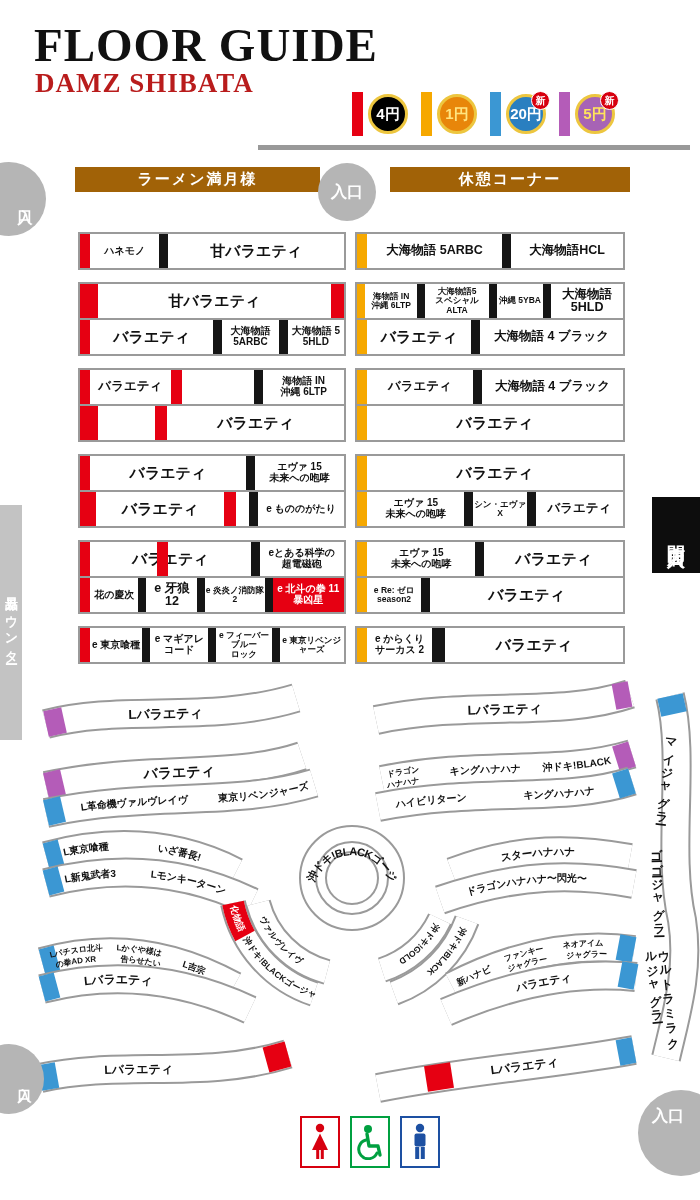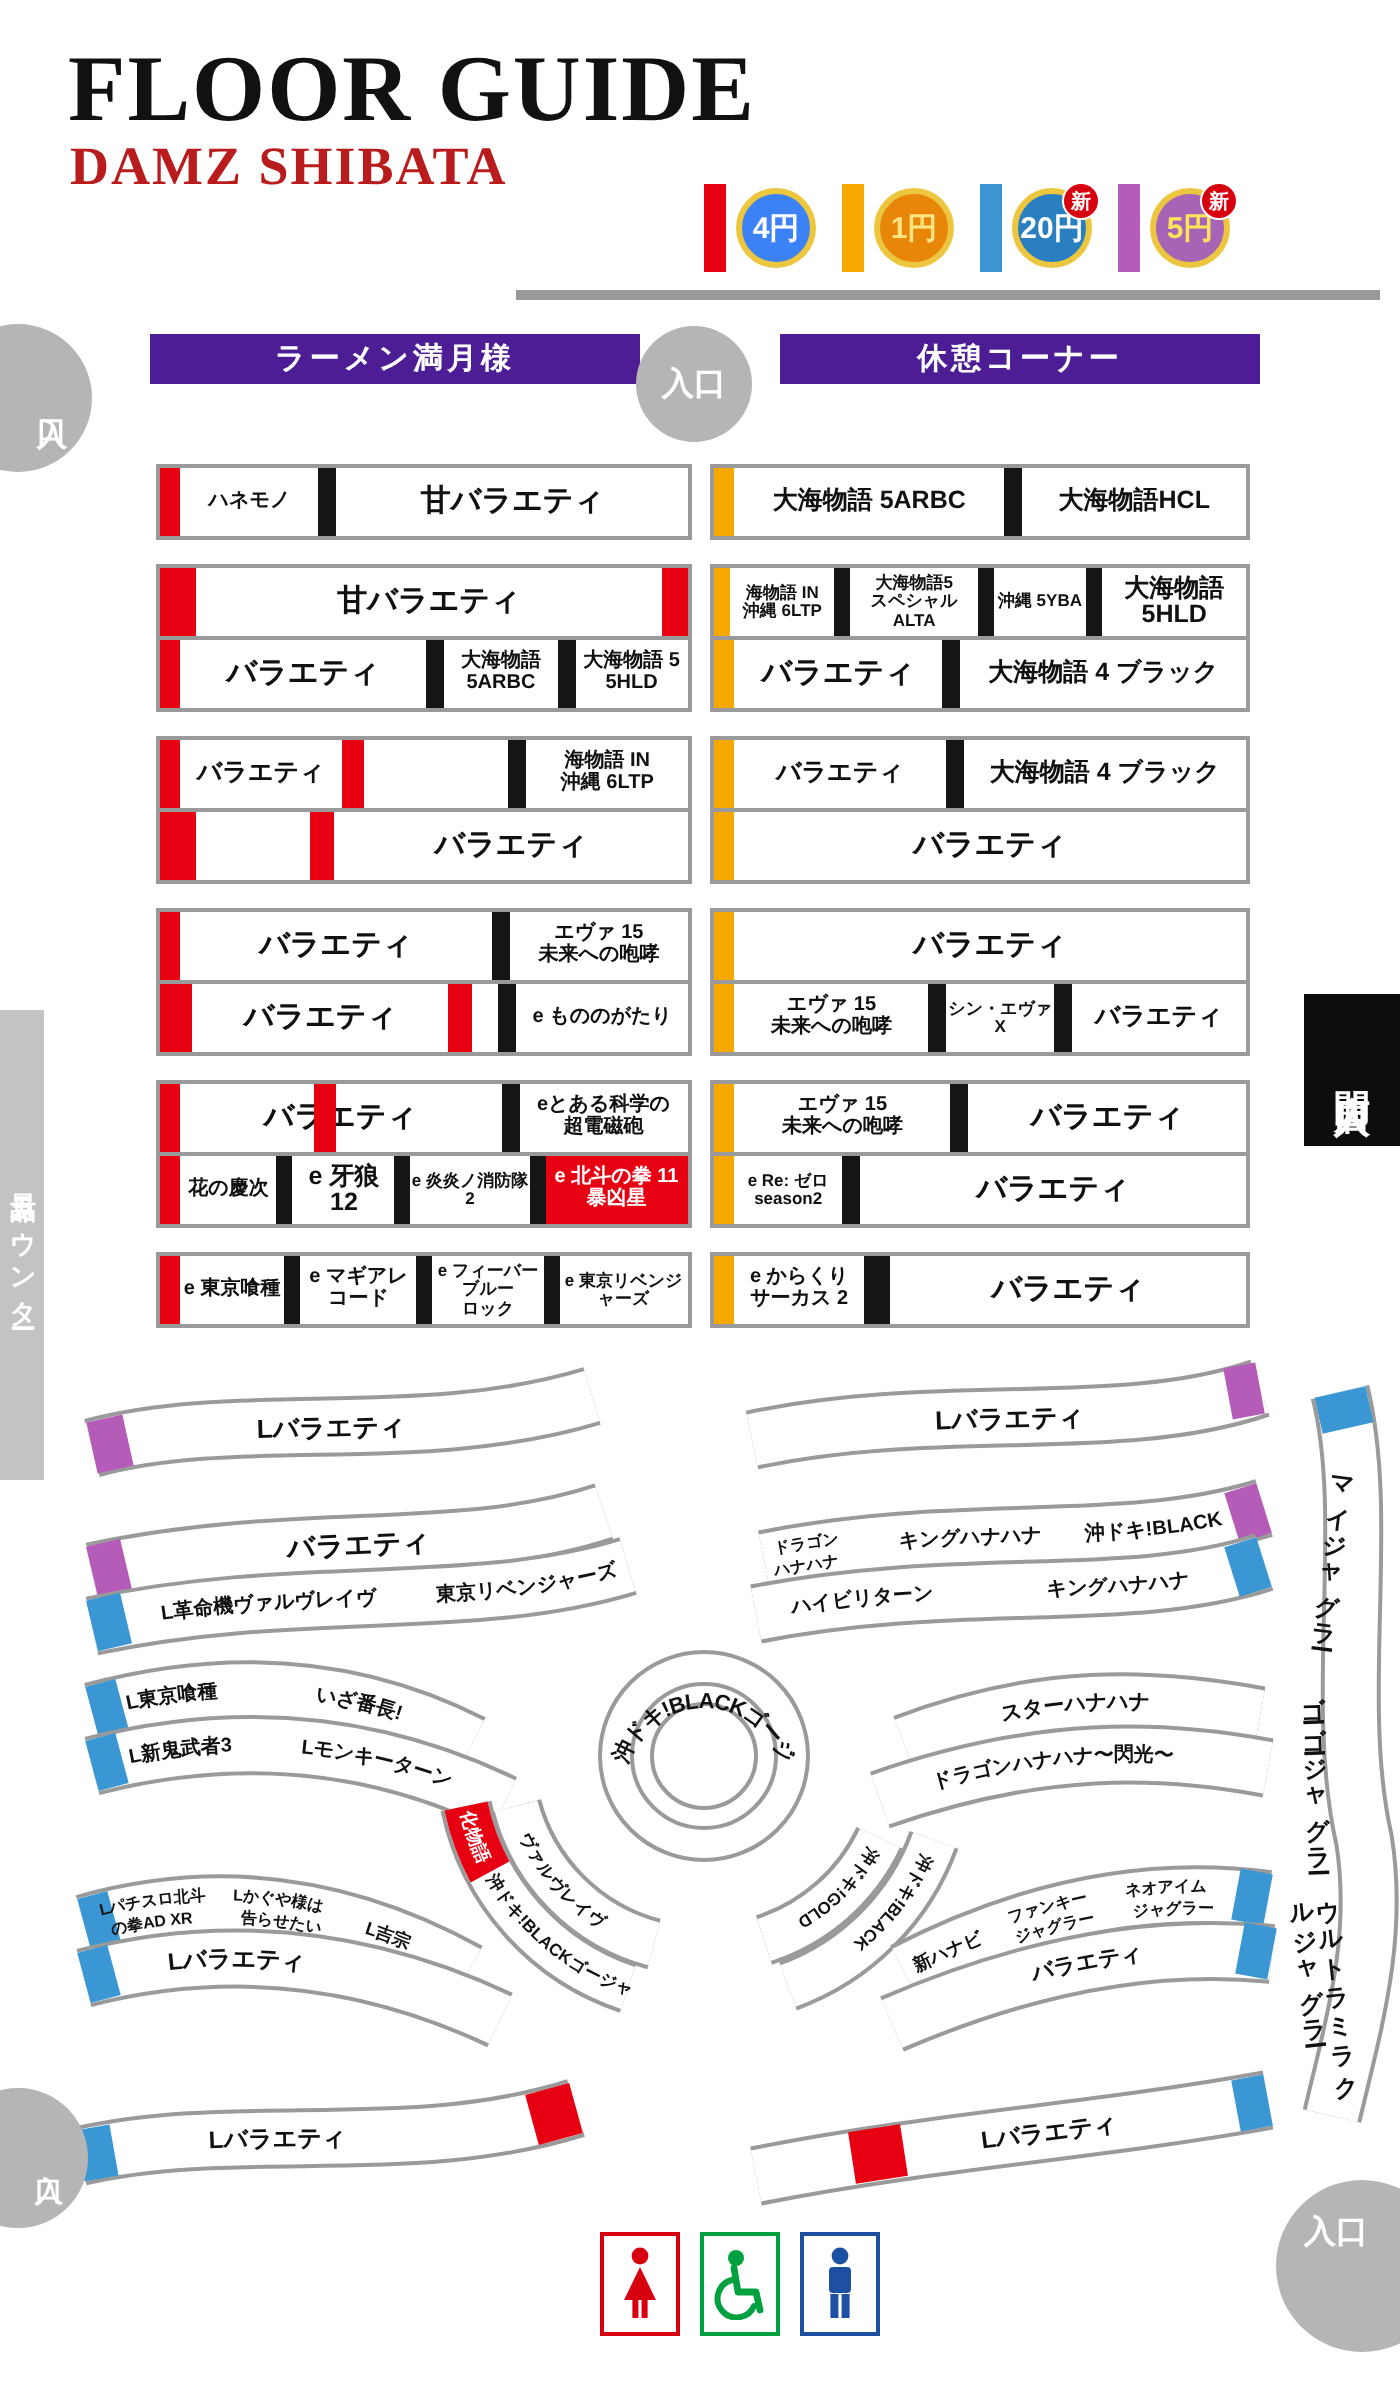--- a/index.html
+++ b/index.html
@@ -15,21 +15,21 @@
   
   #legend{display:flex;align-items:center;gap:13px;}
   .leg-item{display:flex;align-items:center;gap:5px;}
   .leg-bar{width:11px;height:44px;display:inline-block;}
   .coin{position:relative;width:40px;height:40px;border-radius:50%;
         border:3px solid #edc63f;display:flex;align-items:center;justify-content:center;
         font-weight:bold;font-size:15px;box-sizing:border-box;}
   .coin .badge{position:absolute;top:-6px;right:-7px;width:17px;height:17px;border-radius:50%;
         background:#d7000f;color:#fff;font-size:10px;display:flex;align-items:center;justify-content:center;border:1px solid #fff;}
   
-  .gray-bar{background:#4c1d95;color:#fff;font-weight:bold;font-size:15px;
+  .gray-bar{background:#a16207;color:#fff;font-weight:bold;font-size:15px;
             display:flex;align-items:center;justify-content:center;letter-spacing:2px;}
   .gray-circle{background:#b5b5b5;border-radius:50%;color:#fff;font-weight:bold;
             display:flex;align-items:center;justify-content:center;}
   .vtext{writing-mode:vertical-rl;letter-spacing:2px;}
   
   .col{position:absolute;}
   .island-block{border:2px solid #9a9a9a;background:#fff;margin-bottom:12px;}
   .island-row{display:flex;height:34px;}
   .island-row + .island-row{border-top:2px solid #9a9a9a;}
   .vbar,.blk{flex:0 0 auto;height:100%;}
@@ -55,21 +55,21 @@
 </head>
 <body>
 
 <div id="stage">
 
   <div class="abs title" style="left:34px;top:22px;text-align:right;">FLOOR GUIDE</div>
   <div class="abs subtitle" style="left:35px;top:70px;">DAMZ SHIBATA</div>
   <div class="abs" id="legend" style="left:352px;top:92px;">
       <div class="leg-item">
         <span class="leg-bar" style="background: rgb(230, 0, 18);"></span>
-        <span class="coin" style="background: #3b82f6; color: rgb(255, 255, 255);">4円</span>
+        <span class="coin" style="background: #000000; color: rgb(255, 255, 255); font-family: Liberation Mono, monospace;">4円</span>
       </div>
       <div class="leg-item">
         <span class="leg-bar" style="background: rgb(246, 168, 0);"></span>
         <span class="coin" style="background: rgb(232, 134, 10); color: rgb(255, 228, 128);">1円</span>
       </div>
       <div class="leg-item">
         <span class="leg-bar" style="background: rgb(59, 151, 211);"></span>
         <span class="coin" style="background: rgb(42, 127, 192); color: rgb(255, 255, 255);">20円<span class="badge">新</span></span>
       </div>
       <div class="leg-item">

